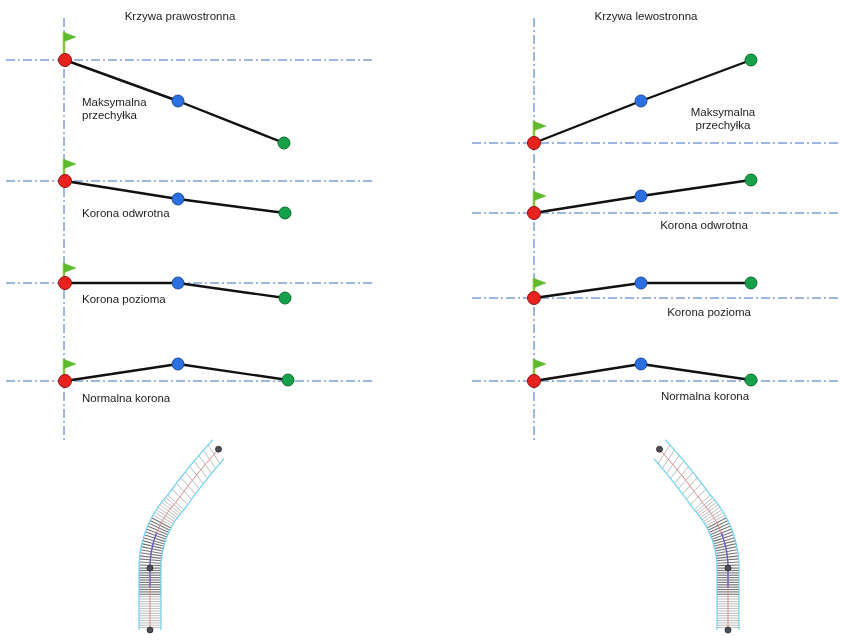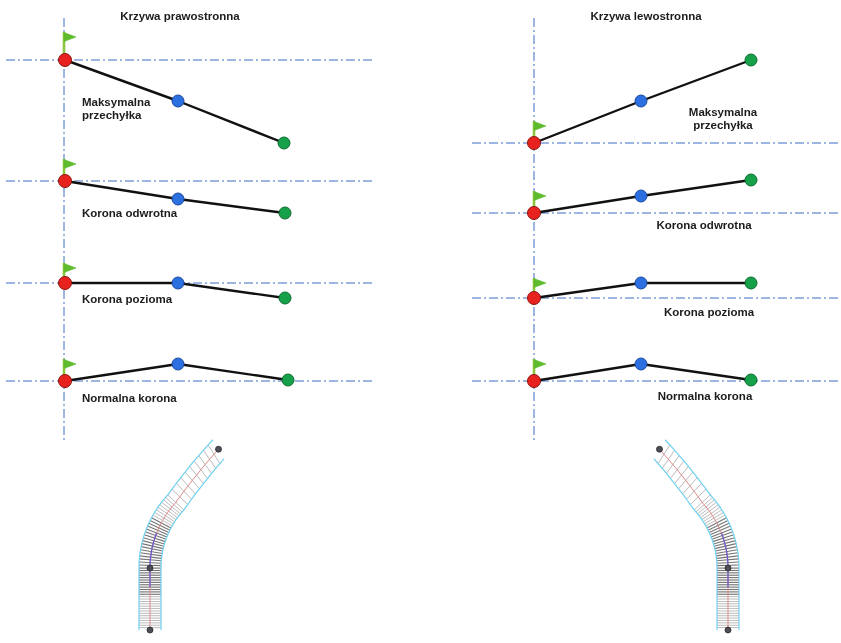--- a/index.html
+++ b/index.html
@@ -12,21 +12,20 @@
     height: 643px;
     position: relative;
     overflow: hidden;
     font-family: "Liberation Sans", sans-serif;
   }
   #stage {
     position: absolute;
     left: 0; top: 0;
     width: 841px;
     height: 643px;
-    font-weight: bold;
   }
   svg.diagram {
     position: absolute;
     left: 0; top: 0;
     width: 841px;
     height: 643px;
     display: block;
   }
   text.lbl {
     font-family: "Liberation Sans", sans-serif;

